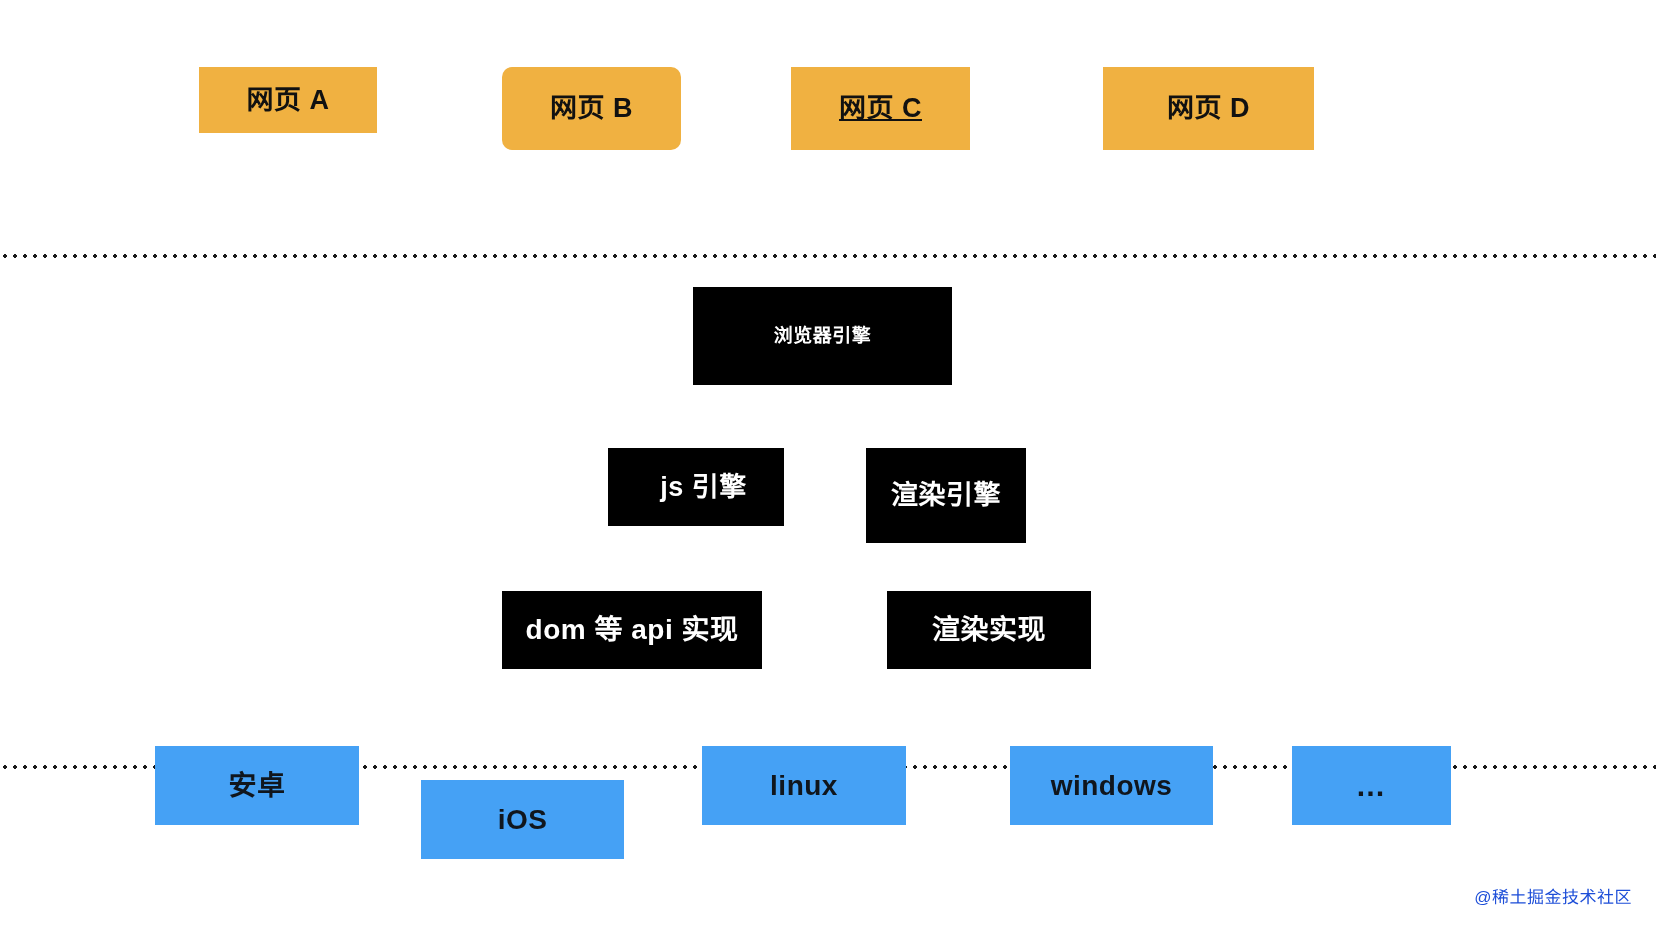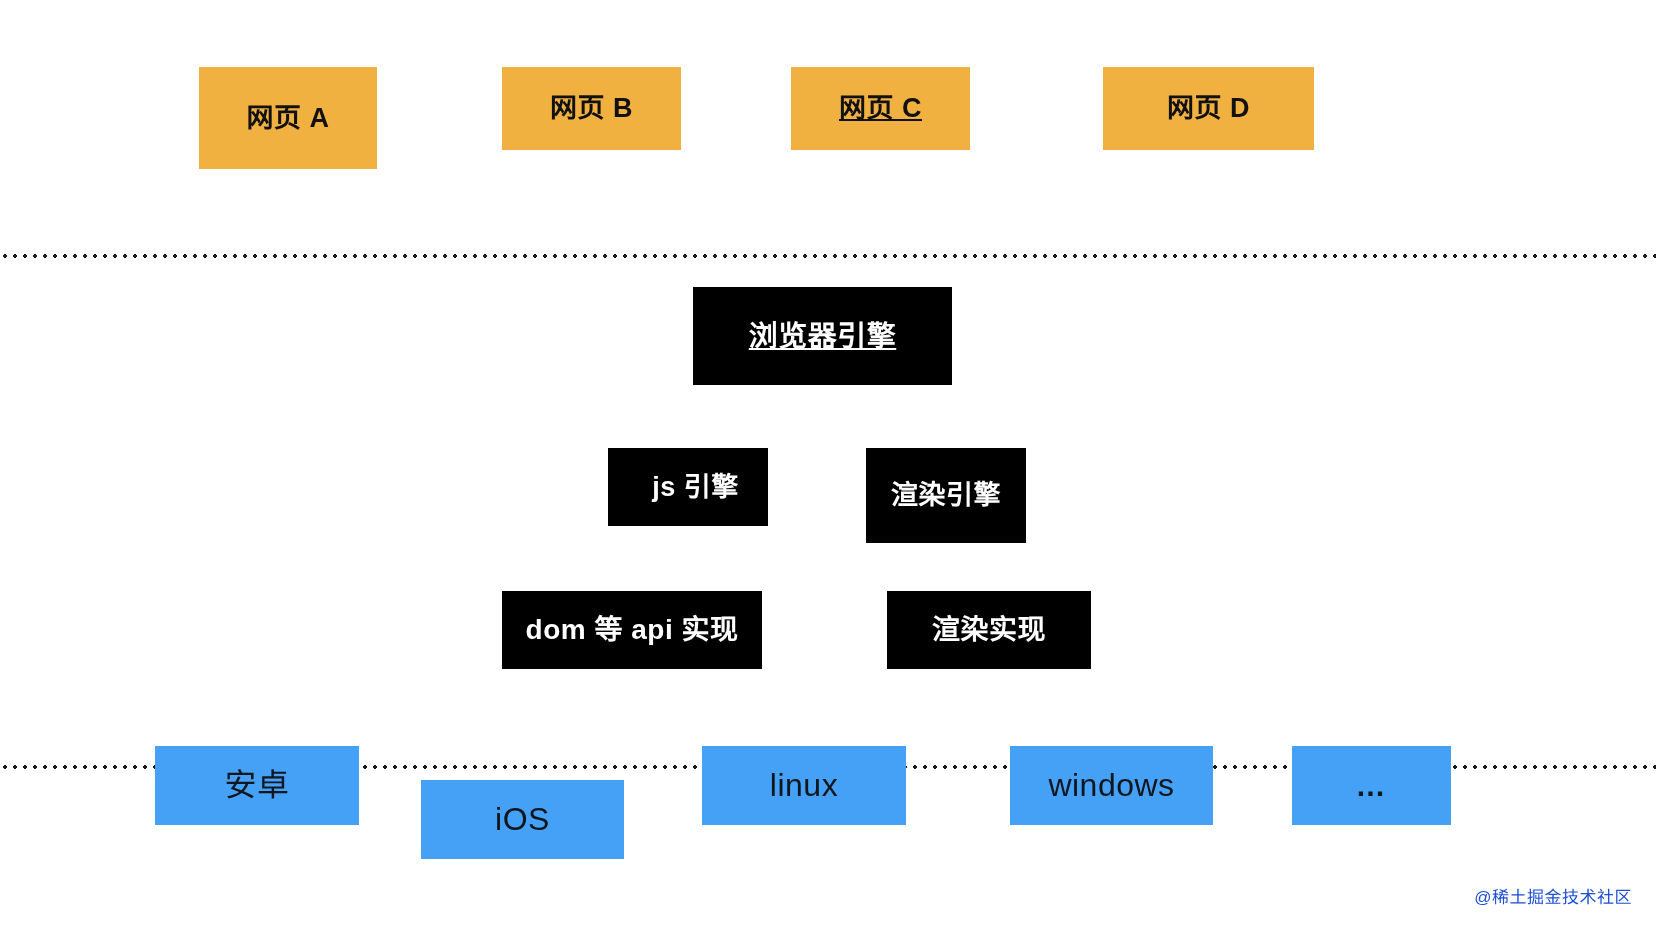--- a/index.html
+++ b/index.html
@@ -39,29 +39,29 @@
     font-size: 27px;
     font-weight: 700;
   }
 
   .node.engine {
     background: #000000;
     color: #ffffff;
     font-weight: 700;
   }
 
-  .node.engine.lvl1 { font-size: 29px; text-decoration: underline; }
+  .node.engine.lvl1 { font-size: 19px; }
   .node.engine.lvl2 { font-size: 27px; }
   .node.engine.lvl3 { font-size: 28px; }
 
   .node.platform {
     background: #45a1f5;
     color: #10161d;
-    font-size: 32px;
-    font-weight: 400;
+    font-size: 28px;
+    font-weight: 700;
   }
 
   .node.platform.ellipsis {
     font-size: 30px;
     font-weight: 700;
     letter-spacing: 2px;
   }
 
   
   .divider {
@@ -86,34 +86,34 @@
     font-weight: 400;
     white-space: nowrap;
   }
 </style>
 </head>
 <body>
 
 <div id="canvas">
 
   <div id="pages-layer">
-      <div class="node page" style="left: 199px; top: 67px; width: 178px; height: 102px;">网页 A</div>
-      <div class="node page" style="left: 502px; top: 67px; width: 179px; height: 83px;">网页 B</div>
+      <div class="node page" style="left: 199px; top: 67px; width: 178px; height: 66px;">网页 A</div>
+      <div class="node page" style="left: 502px; top: 67px; width: 179px; height: 83px; border-radius: 10px;">网页 B</div>
       <div class="node page" style="left: 791px; top: 67px; width: 179px; height: 83px; text-decoration: underline;">网页 C</div>
       <div class="node page" style="left: 1103px; top: 67px; width: 211px; height: 83px;">网页 D</div>
     </div>
 
   <div id="dividers-layer">
       <div class="divider" style="top: 254px;"></div>
       <div class="divider" style="top: 765px;"></div>
     </div>
 
   <div id="engine-layer">
       <div class="node engine lvl1" style="left: 693px; top: 287px; width: 259px; height: 98px;">浏览器引擎</div>
-      <div class="node engine lvl2" style="left: 608px; top: 448px; width: 160px; height: 78px; padding-left: 15px;">js 引擎</div>
+      <div class="node engine lvl2" style="left: 608px; top: 448px; width: 176px; height: 78px; padding-left: 15px;">js 引擎</div>
       <div class="node engine lvl2" style="left: 866px; top: 448px; width: 160px; height: 95px;">渲染引擎</div>
       <div class="node engine lvl3" style="left: 502px; top: 591px; width: 260px; height: 78px;">dom 等 api 实现</div>
       <div class="node engine lvl3" style="left: 887px; top: 591px; width: 204px; height: 78px;">渲染实现</div>
     </div>
 
   <div id="platforms-layer">
       <div class="node platform" style="left: 155px; top: 746px; width: 204px; height: 79px;">安卓</div>
       <div class="node platform" style="left: 421px; top: 780px; width: 203px; height: 79px;">iOS</div>
       <div class="node platform" style="left: 702px; top: 746px; width: 204px; height: 79px;">linux</div>
       <div class="node platform" style="left: 1010px; top: 746px; width: 203px; height: 79px;">windows</div>

